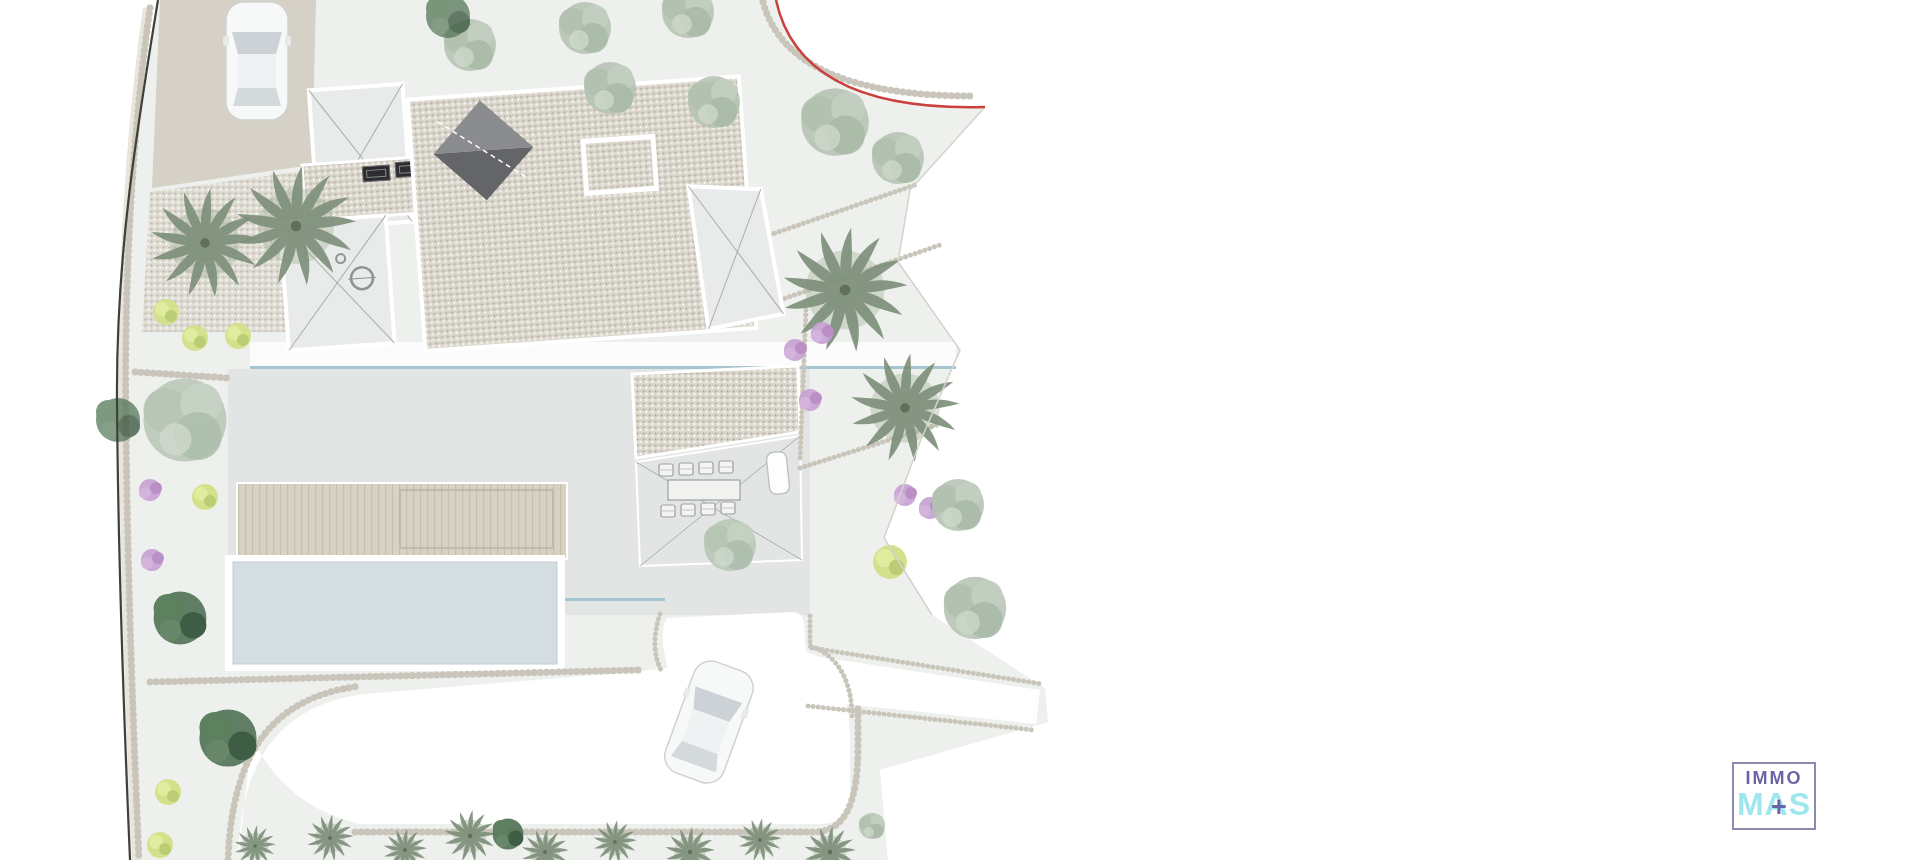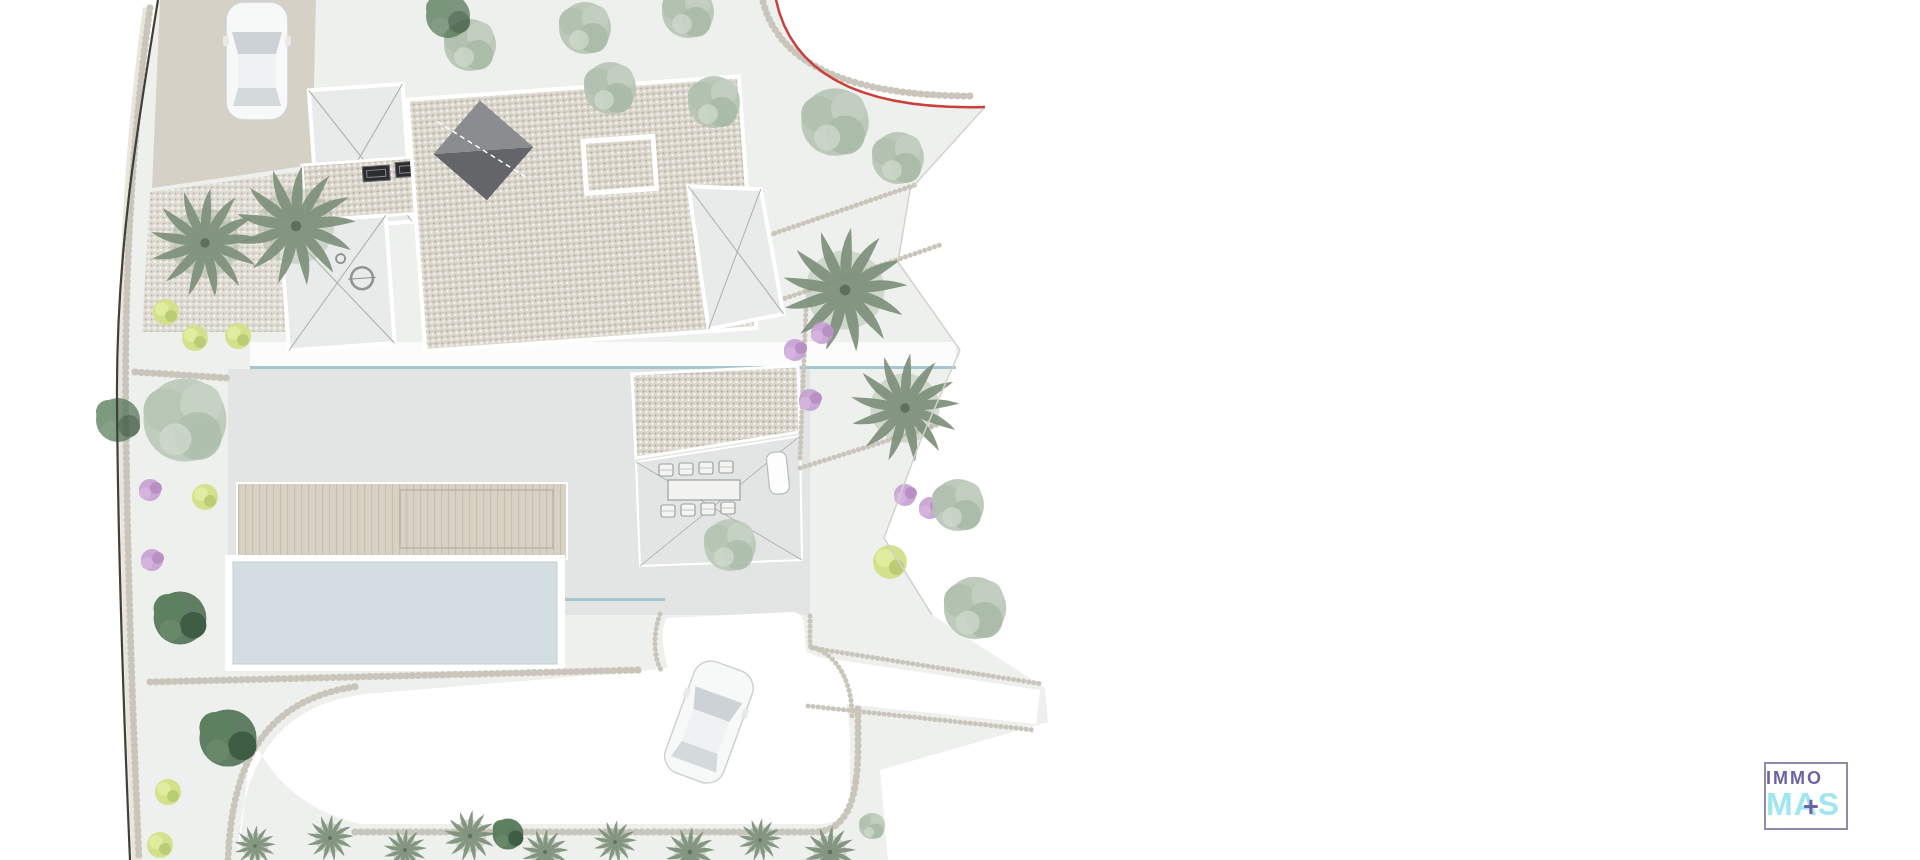--- a/index.html
+++ b/index.html
@@ -5,21 +5,21 @@
   html,body{margin:0;padding:0;background:#ffffff;}
   #stage{position:relative;width:1920px;height:860px;overflow:hidden;background:#ffffff;
          font-family:"Liberation Sans",sans-serif;}
   #planSvg{position:absolute;left:0;top:0;}
   .dots{fill:none;stroke:var(--stipple);stroke-width:7;stroke-dasharray:0.1 6;stroke-linecap:round;}
   .dotsThin{fill:none;stroke:var(--stipple);stroke-width:5;stroke-dasharray:0.1 5;stroke-linecap:round;}
   .band{fill:none;stroke:var(--band);stroke-width:10;}
   .xline{stroke:var(--xline);stroke-width:1;}
   .panelEdge{fill:var(--xpanel);stroke:#ffffff;stroke-width:4;}
   .logo{position:absolute;left:1732px;top:762px;width:80px;height:64px;background:#ffffff;
-        border:2px solid var(--logo-border);text-align:left;font-weight:bold;margin-left:32px;}
+        border:2px solid var(--logo-border);text-align:center;font-weight:bold;}
   .logo-line1{margin-top:5px;font-size:18px;letter-spacing:2px;color:var(--logo-purple);line-height:1;}
   .logo-line2{font-size:32px;letter-spacing:1px;color:var(--logo-cyan);line-height:1;margin-top:1px;}
   .logo-plus{position:absolute;left:37px;top:28px;font-size:27px;color:var(--logo-purple);font-weight:bold;}
 </style>
 </head>
 <body>
 
 <div id="stage">
 <svg id="planSvg" width="1100" height="860" viewBox="0 0 1100 860">
   <defs>

